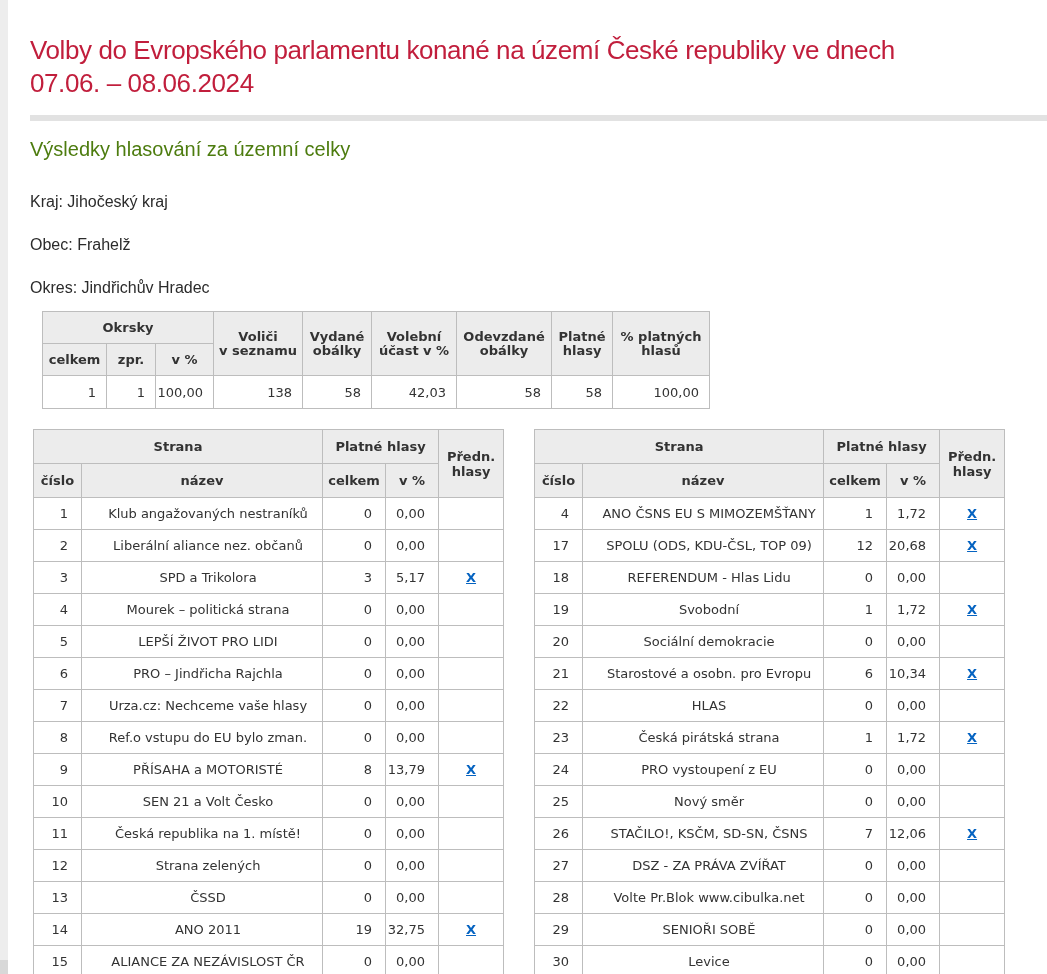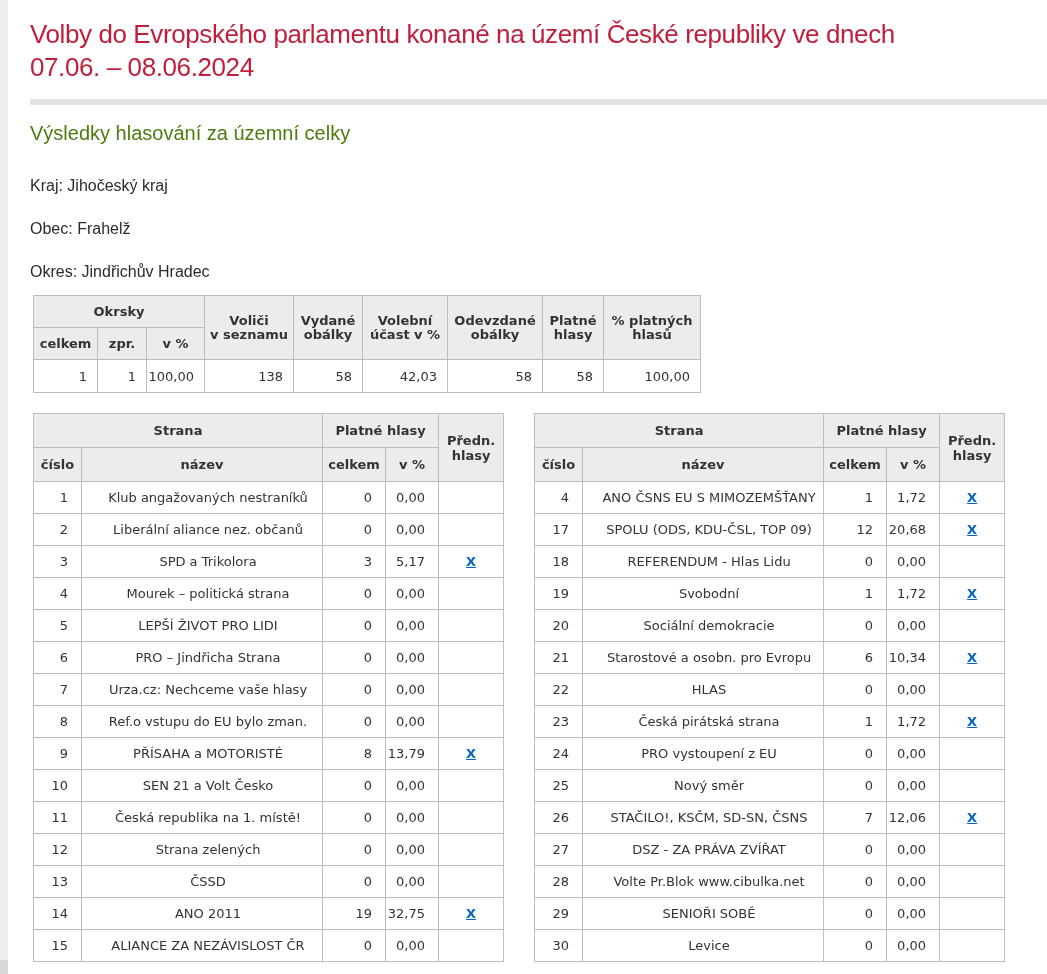--- a/index.html
+++ b/index.html
@@ -25,21 +25,21 @@
 
   .page-title {
     font-family: "Liberation Sans", sans-serif;
     font-weight: 400;
     font-size: 26px;
     line-height: 33px;
     letter-spacing: -0.4px;
     color: #c11e3c;
     max-width: 920px;
     margin: 0;
-    padding-top: 18px;
+    padding-top: 34px;
   }
   .divider {
     height: 6px;
     background: #e2e2e2;
     margin-top: 15px;
   }
   .subtitle {
     font-family: "Liberation Sans", sans-serif;
     font-weight: 400;
     font-size: 20px;
@@ -67,21 +67,21 @@
     white-space: nowrap;
   }
   th {
     background: #ececec;
     font-weight: bold;
     color: #333333;
     text-align: center;
   }
 
   
-  .summary-table { margin-left: 3px; margin-top: 14px; width: 667px; }
+  .summary-table { margin-left: 12px; margin-top: 14px; width: 667px; }
   .summary-table th { height: 31px; line-height: 14px; }
   .summary-table td {
     height: 32px;
     text-align: right;
     padding-right: 10px;
     background: #ffffff;
   }
 
   
   .party-wrap {
@@ -244,21 +244,21 @@
           </tr>
           <tr>
             <td class="num">5</td>
             <td class="name">LEPŠÍ ŽIVOT PRO LIDI</td>
             <td class="num">0</td>
             <td class="num">0,00</td>
             <td class="pref"></td>
           </tr>
           <tr>
             <td class="num">6</td>
-            <td class="name">PRO – Jindřicha Strana</td>
+            <td class="name">PRO – Jindřicha Rajchla</td>
             <td class="num">0</td>
             <td class="num">0,00</td>
             <td class="pref"></td>
           </tr>
           <tr>
             <td class="num">7</td>
             <td class="name">Urza.cz: Nechceme vaše hlasy</td>
             <td class="num">0</td>
             <td class="num">0,00</td>
             <td class="pref"></td>

